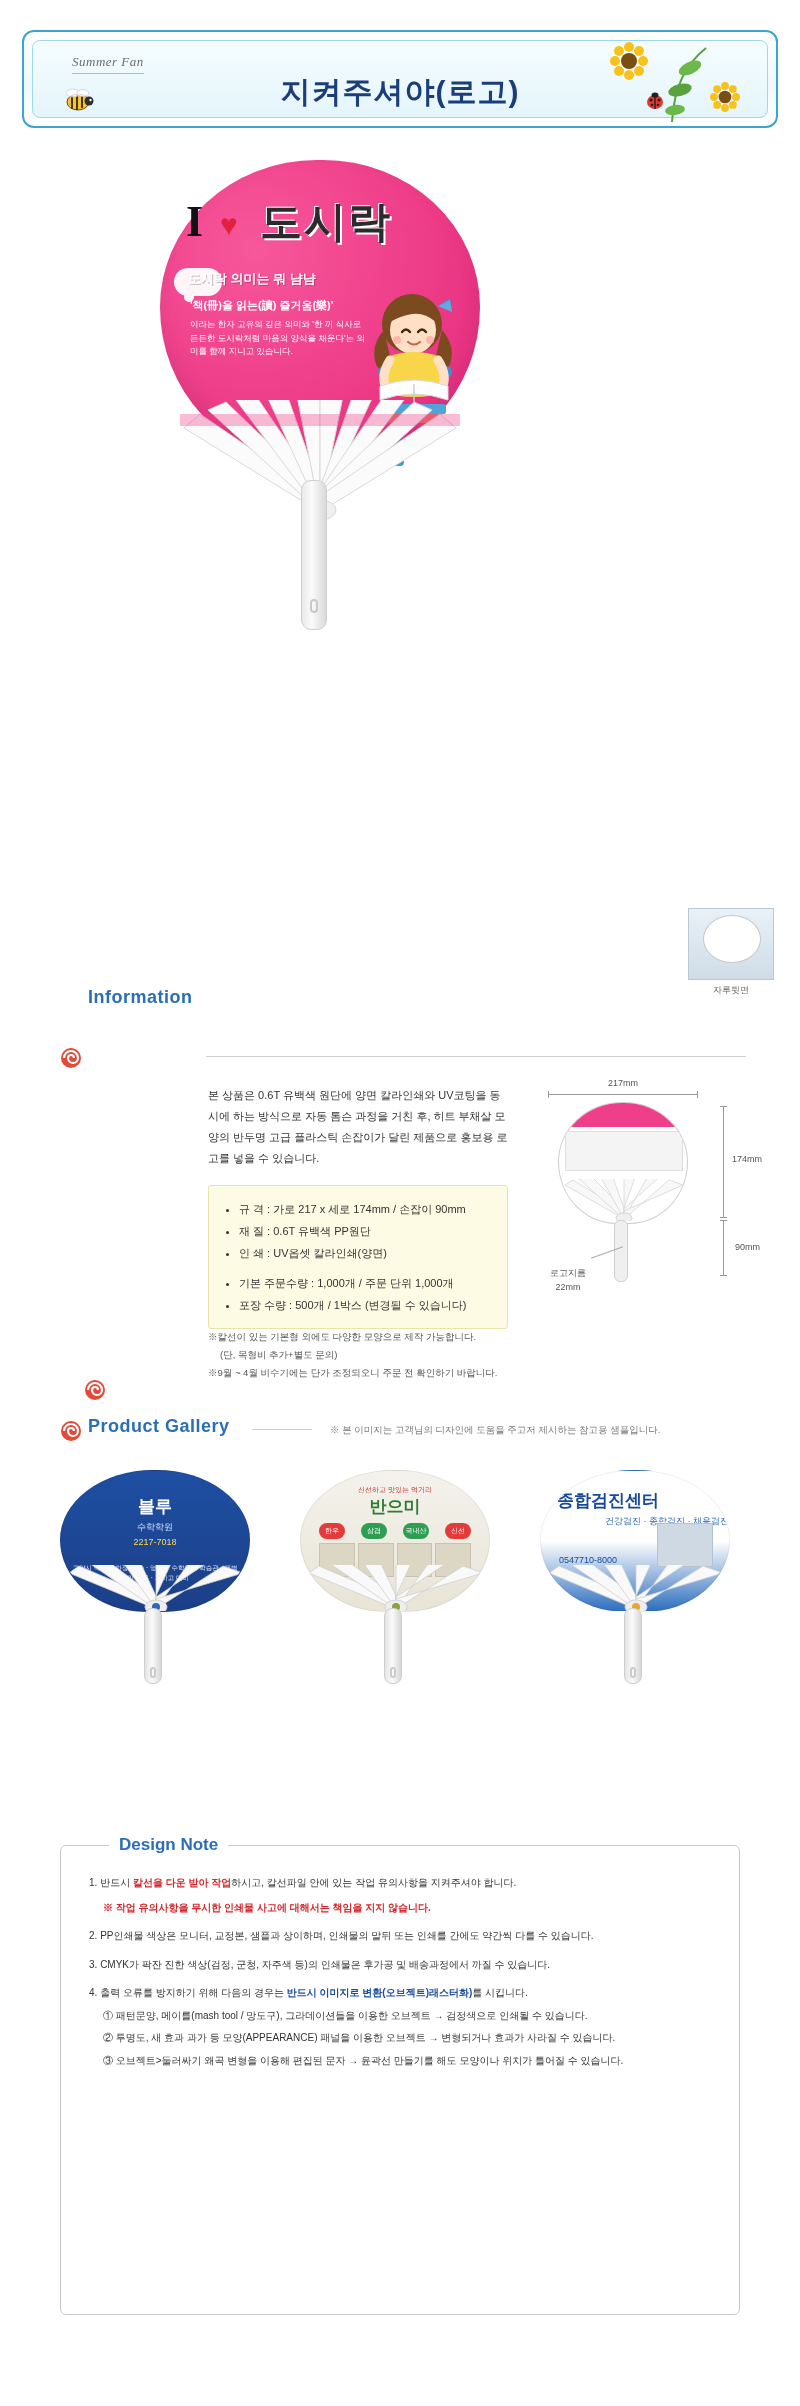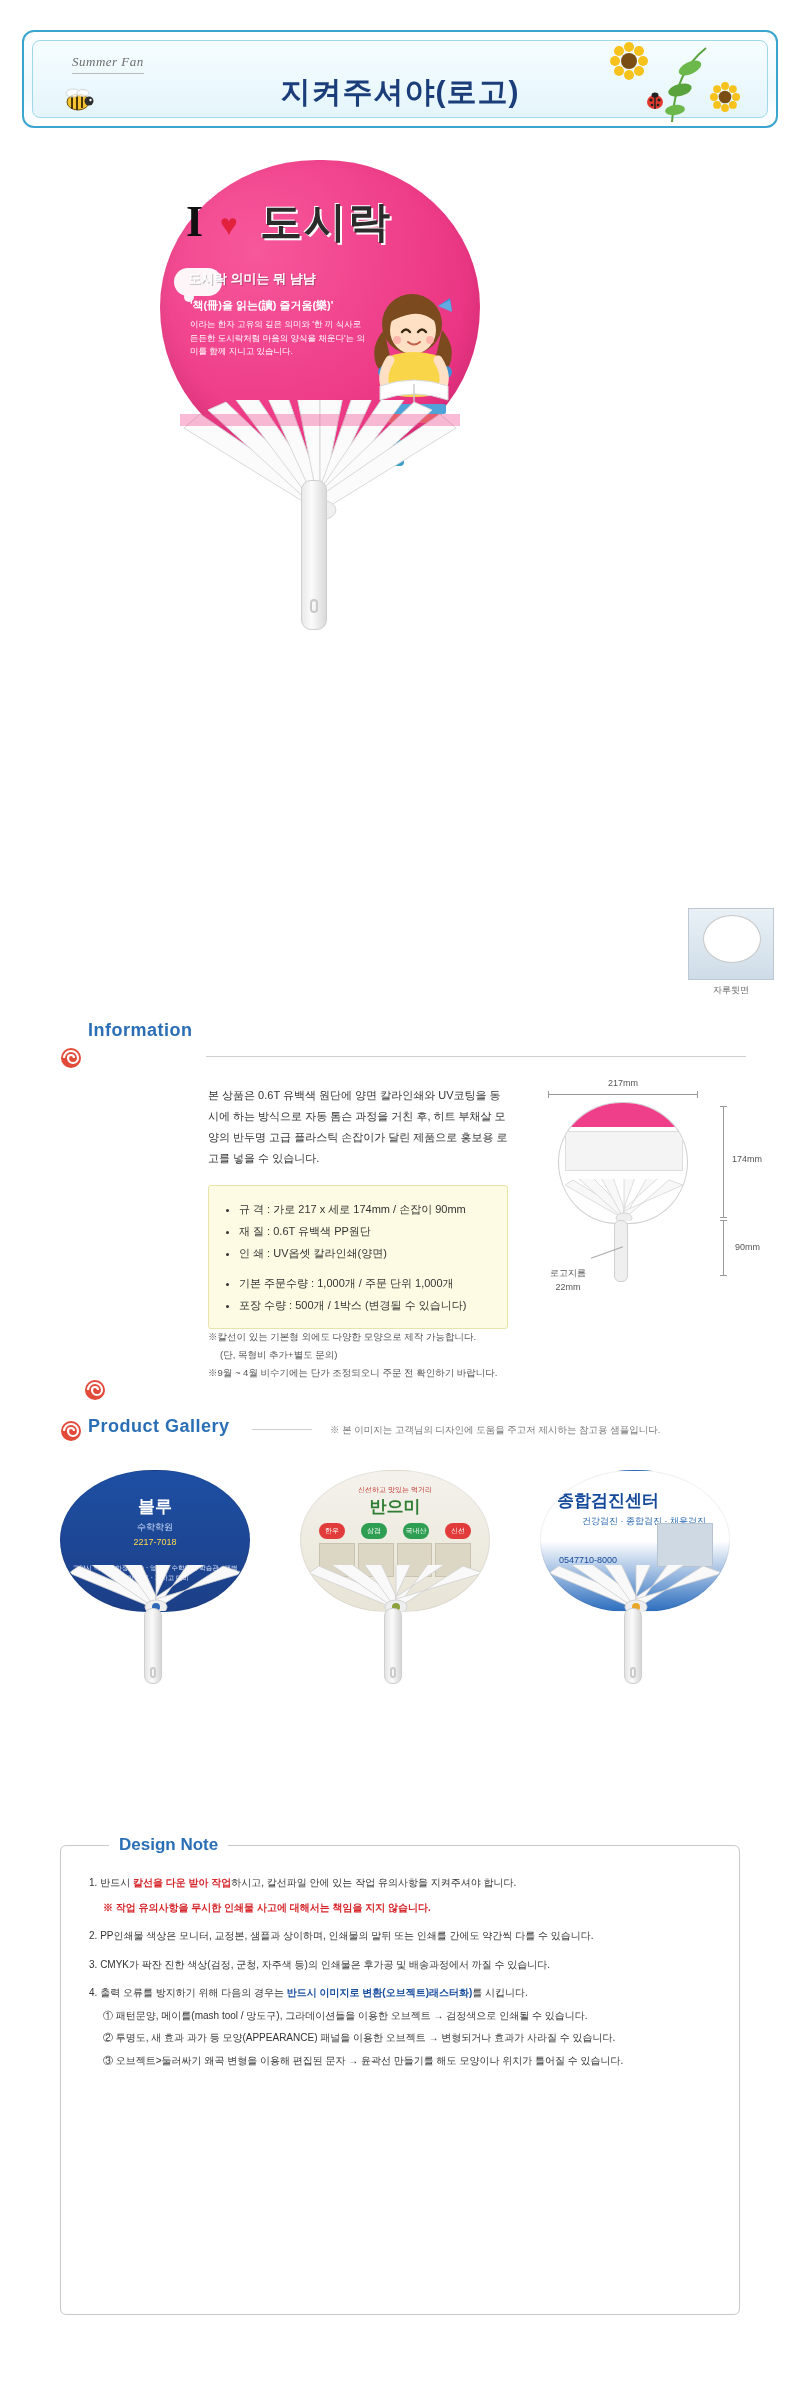--- a/index.html
+++ b/index.html
@@ -380,21 +380,21 @@
       </div>
     </div>
   </div>
 
   <div class="sect-icon" style="top:1047px;">
     <svg width="22" height="22" viewBox="0 0 22 22">
       <circle cx="11" cy="11" r="10" fill="#e24a3a"></circle>
       <path d="M4 11 a7 7 0 0 1 14 0 a5 5 0 0 1 -10 0 a3 3 0 0 1 6 0" fill="none" stroke="#fff" stroke-width="2.2"></path>
     </svg>
   </div>
-  <div class="sect-title" style="top:1020px;">Information</div>
+  <div class="sect-title" style="top:987px;">Information</div>
   <div class="sect-rule" style="left:206px; top:1056px; width:540px;"></div>
 
   <div class="info-text" style="top:1085px;">본 상품은 0.6T 유백색 원단에 양면 칼라인쇄와 UV코팅을 동시에 하는 방식으로 자동 톰슨 과정을 거친 후, 히트 부채살 모양의 반두명 고급 플라스틱 손잡이가 달린 제품으로 홍보용 로고를 넣을 수 있습니다.</div>
 
   <div class="spec-box" style="top:1185px;">
     <ul>
       <li>규 격 : 가로 217 x 세로 174mm / 손잡이 90mm</li>
       <li>재 질 : 0.6T 유백색 PP원단</li>
       <li>인 쇄 : UV옵셋 칼라인쇄(양면)</li>
     </ul>
@@ -521,21 +521,21 @@
         </div>
       </div>
       <div class="g-handle">
         <div class="g-handle-hole"></div>
       </div>
     </div>
 
     <div class="g-item g3">
       <div class="g-disc g3-disc">
         <div class="g-title g3-title" style="top:18px; text-align:left; padding-left:16px;">종합검진센터</div>
-        <div class="g-sub" style="color:#2c6ab5; text-align:center; padding-left:18px; top:44px;">건강검진 · 종합검진 · 채용검진</div>
+        <div class="g-sub" style="color:#2c6ab5; text-align:right; padding-left:18px; top:44px;">건강검진 · 종합검진 · 채용검진</div>
         <div class="g-phone g3-phone" style="text-align:left; padding-left:18px; top:84px;">0547710-8000</div>
         <div class="g3-photo"></div>
         <div class="g-ribs">
           <svg width="178" height="46" viewBox="0 0 178 46">
             <g stroke="#cfcfcf" fill="#f9f9f9" stroke-width=".8">
               <path d="M89 44 L2 8 L12 1 L89 34 Z"></path>
               <path d="M89 44 L22 -2 L38 -6 L89 32 Z"></path>
               <path d="M89 44 L52 -8 L70 -10 L89 31 Z"></path>
               <path d="M89 44 L89 -11 L108 -10 L89 31 Z"></path>
               <path d="M89 44 L126 -8 L140 -2 L89 32 Z"></path>

